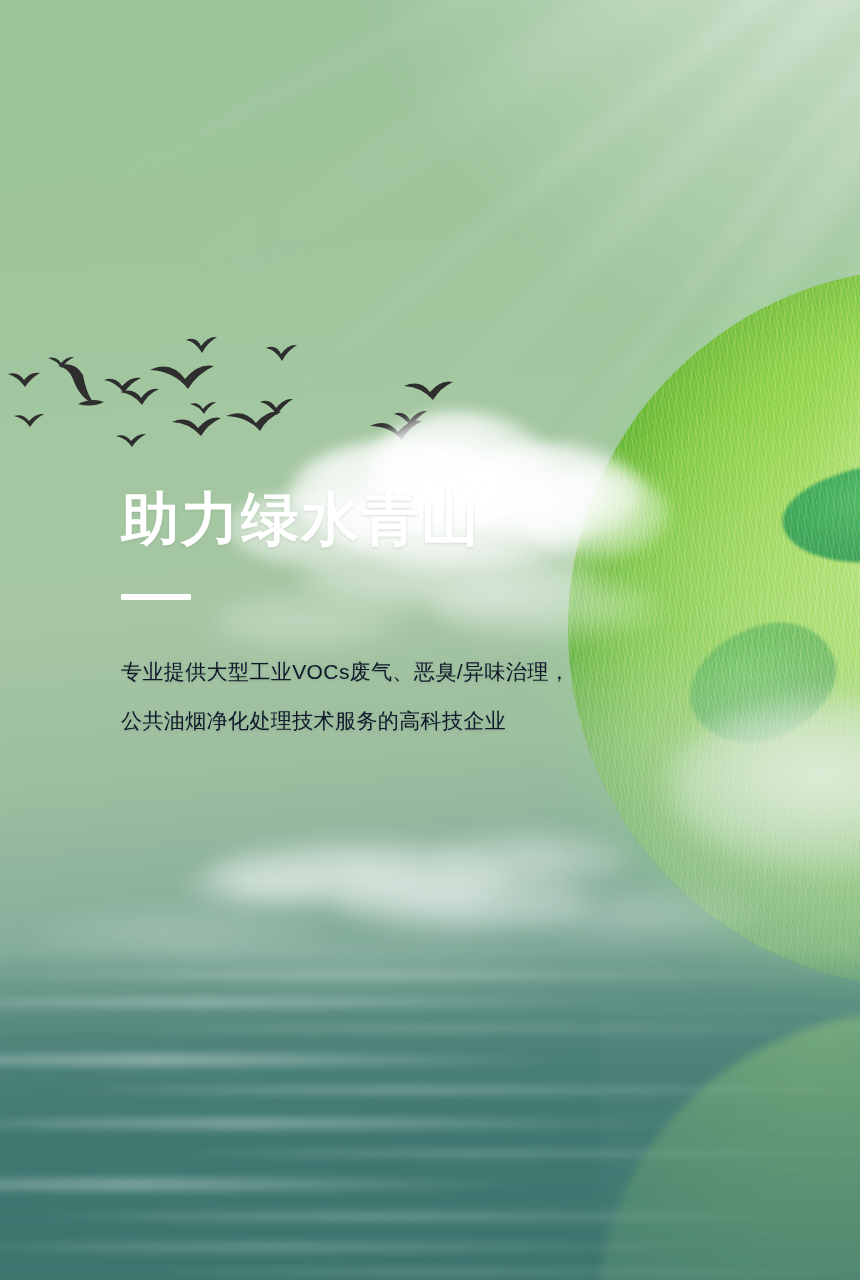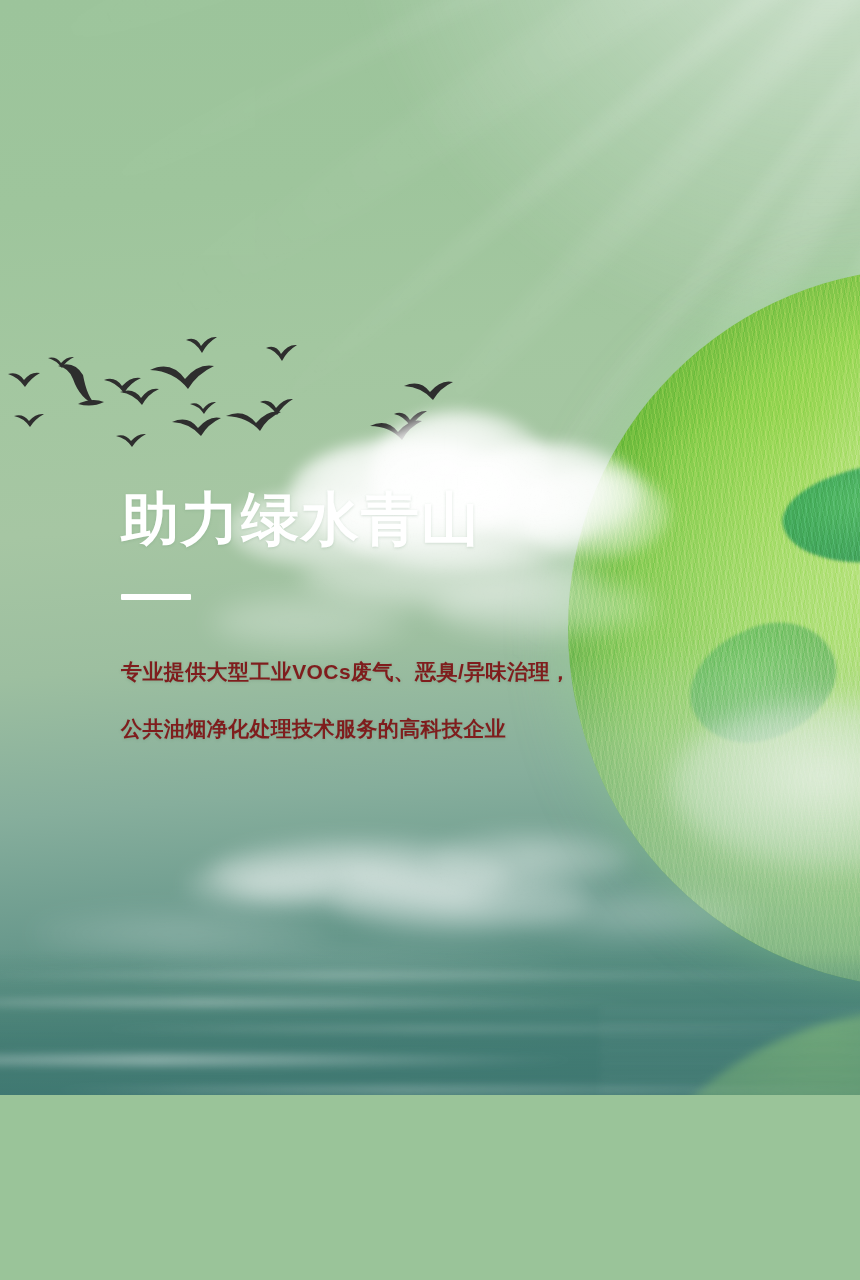--- a/index.html
+++ b/index.html
@@ -7,21 +7,21 @@
   html,body{
     width:860px; height:1280px;
     overflow:hidden;
     background:#9ac499;
     font-family:"Liberation Sans","DejaVu Sans",sans-serif;
   }
 
   
   .poster{
     position:relative;
-    width:860px; height:1095px;
+    width:860px; height:1280px;
     overflow:hidden;
     isolation:isolate;
   }
 
   
   .sky{
     position:absolute; inset:0;
     background:
       linear-gradient(175deg,
         #9cc49b 0%,
@@ -272,23 +272,23 @@
     white-space:nowrap;
   }
   .divider{
     width:70px; height:6px;
     background:#ffffff;
     margin:42px 0 0 0;
     border-radius:1px;
   }
   .subtitle{
     margin-top:52px;
-    color:#7f1d1d;
+    color:#0f172a;
     font-size:21px;
-    font-weight:700;
+    font-weight:400;
     line-height:1.95;
     letter-spacing:.4px;
     text-shadow:0 1px 3px rgba(80,120,95,.25);
     white-space:nowrap;
   }
 </style>
 </head>
 <body>
 
 <div class="poster">
@@ -383,16 +383,16 @@
     <div class="wv w10"></div>
     <div class="wv w11"></div>
   </div>
 
   <div class="globe-refl"></div>
 
   <div class="content">
     <div class="headline">助力绿水青山</div>
     <div class="divider"></div>
     <div class="subtitle">专业提供大型工业VOCs废气、恶臭/异味治理，</div>
-    <div class="subtitle" style="margin-top:16px;">公共油烟净化处理技术服务的高科技企业</div>
+    <div class="subtitle" style="margin-top:8px;">公共油烟净化处理技术服务的高科技企业</div>
   </div>
 
 </div>
 
 </body></html>

